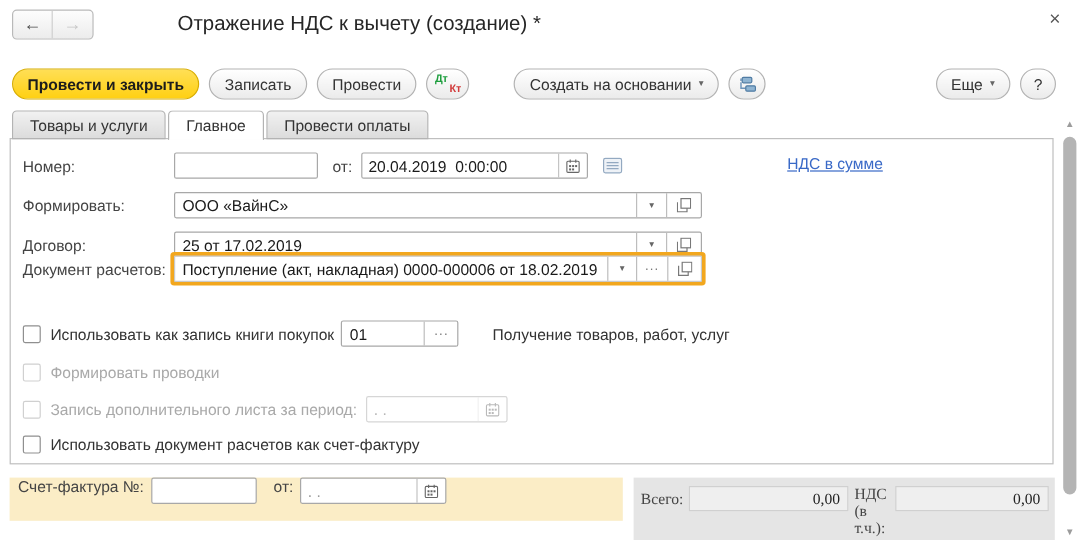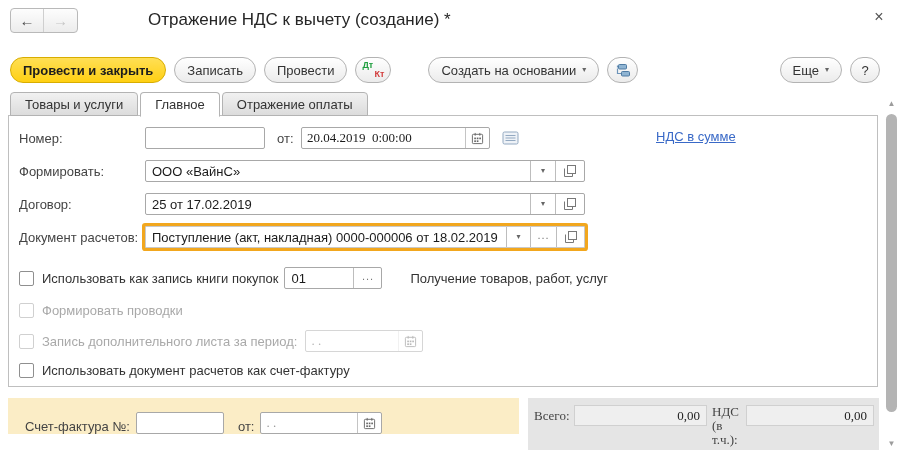--- a/index.html
+++ b/index.html
@@ -37,36 +37,36 @@
   .f-row { position:absolute; left:0; right:0; display:flex; align-items:center; }
   .f-label { margin-left:10px; width:126px; flex:none; color:#444; }
   .inp { height:22px; border:1px solid #a8a8a8; border-radius:2px; font-family:inherit; font-size:13px; color:#1a1a1a; padding:0 6px; background:#fff; outline:none; }
   .combo { display:flex; align-items:stretch; height:22px; border:1px solid #a8a8a8; border-radius:2px; background:#fff; }
   .combo input { border:none; outline:none; flex:1; min-width:0; font-family:inherit; font-size:13px; color:#1a1a1a; padding:0 6px; background:transparent; }
   .seg { display:flex; align-items:center; justify-content:center; border-left:1px solid #bdbdbd; flex:none; cursor:default; }
   .seg.arrow { width:25px; }
   .seg.dots { width:26px; font-size:11px; color:#777; letter-spacing:1px; padding-bottom:4px; }
   .seg.open { width:29px; }
   .focused { box-shadow:0 0 0 3px #f2a71e; border-color:#c9c9c9; border-radius:1px; }
-  .datew { display:flex; align-items:stretch; height:22px; border:1px solid #a8a8a8; border-radius:2px; background:#fff;font-family:Liberation Serif, serif; }
+  .datew { display:flex; align-items:stretch; height:22px; border:1px solid #a8a8a8; border-radius:2px; background:#fff; }
   .datew input { border:none; outline:none; flex:1; min-width:0; font-family:inherit; font-size:13px; color:#1a1a1a; padding:0 5px; background:transparent; }
   .datew .cal { width:24px; display:flex; align-items:center; justify-content:center; border-left:1px solid #c4c4c4; flex:none; cursor:default; }
   .datew.empty input { color:#9a9a9a; }
   .datew.disabled { border-color:#d6d6d6; }
   .datew.disabled input { color:#b6b6b6; }
   .datew.disabled .cal { border-left-color:#e2e2e2; opacity:.45; }
   .cb { width:15px; height:15px; border:1px solid #8f8f8f; border-radius:2px; background:#fff; flex:none; margin-left:10px; cursor:default; }
   .cb.disabled { border-color:#d0d0d0; }
   .cb-label { margin-left:8px; color:#333; }
   .cb-label.disabled { color:#a9a9a9; }
   .link { position:absolute; left:647px; top:2px; color:#3969c7; text-decoration:underline; cursor:pointer; white-space:nowrap; }
   .flat-icon { margin-left:12px; display:inline-flex; cursor:default; }
 
   
-  .strip-y { position:absolute; left:8px; top:398px; width:511px; height:36px; background:#fbedc6; display:flex; align-items:flex-end; padding-left:17px; }
+  .strip-y { position:absolute; left:8px; top:398px; width:511px; height:36px; background:#fbedc6; display:flex; align-items:flex-start; padding-left:7px; }
   .strip-y .lbl { color:#444; white-space:nowrap; }
   .strip-g { position:absolute; left:528px; top:398px; width:351px; height:52px; background:#e5e5e5;font-family:Liberation Serif, serif; }
   .ro-field { position:absolute; height:21px; background:#efefef; border:1px solid #d0d0d0; text-align:right; padding:2px 6px 0 0; color:#222; }
   .strip-g .glbl { position:absolute; color:#444; }
 
   
   .scrollbar { position:absolute; left:884px; top:98px; width:15px; height:352px; }
   .sb-arrow { position:absolute; left:0; right:0; text-align:center; font-size:8px; color:#9c9c9c; line-height:12px; cursor:default; }
   .sb-up { top:0; }
   .sb-down { bottom:0; }
@@ -125,21 +125,21 @@
       <span class="chev">▾</span>
     </div>
     <div class="btn icon-only">
         <span>?</span>
       </div>
   </div>
 
   <div class="tabs">
     <div class="tab">Товары и услуги</div>
     <div class="tab active">Главное</div>
-    <div class="tab">Отражение оплаты</div>
+    <div class="tab">Провести оплаты</div>
   </div>
 
   <div class="panel">
 
     <div class="f-row" style="top:11px;">
       <span class="f-label">Номер:</span>
       <input class="inp" style="width: 120px;" value="">
       <span style="margin-left:12px; width:20px; color:#444;">от:</span>
       <span class="datew" style="margin-left:4px; width:189px;">
         <input value="20.04.2019  0:00:00" style="">
@@ -192,21 +192,21 @@
           </span>
         <span class="seg open">
           <svg width="12" height="12" viewBox="0 0 12 12">
               <rect x="3.5" y="0.5" width="8" height="8" fill="#fff" stroke="#787878"></rect>
               <path d="M0.5 3.5 v8 h8 v-3" fill="none" stroke="#787878"></path>
             </svg>
         </span>
       </span>
     </div>
 
-    <div class="f-row" style="top:110px;">
+    <div class="f-row" style="top:97px;">
       <span class="f-label">Документ расчетов:</span>
       <span class="combo focused" style="width:440px;">
         <input value="Поступление (акт, накладная) 0000-000006 от 18.02.2019" style="">
         <span class="seg arrow" style="width:24px;">
             <span class="chev">▾</span>
           </span>
         <span class="seg dots">...</span>
         <span class="seg open" style="width:28px;">
           <svg width="12" height="12" viewBox="0 0 12 12">
               <rect x="3.5" y="0.5" width="8" height="8" fill="#fff" stroke="#787878"></rect>

